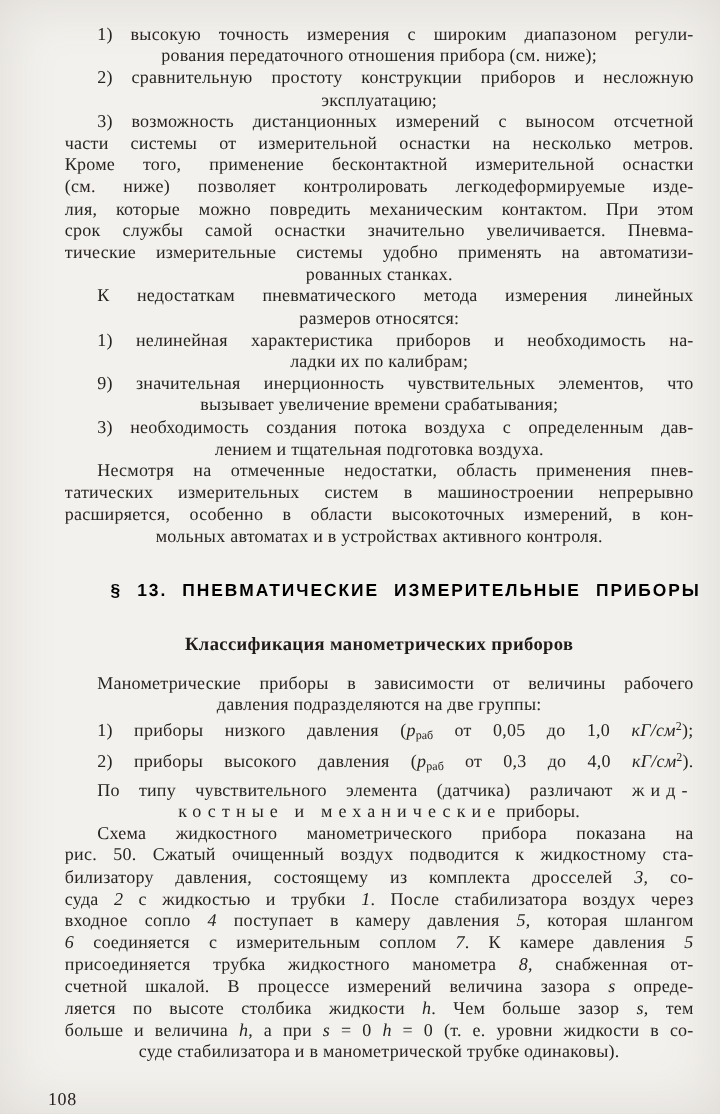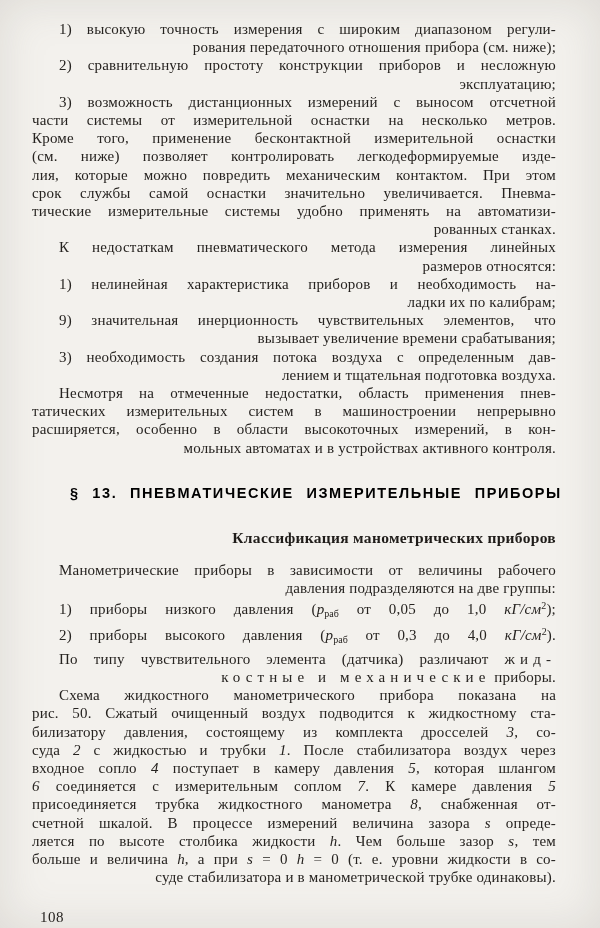--- a/index.html
+++ b/index.html
@@ -11,29 +11,29 @@
   }
   .page {
     position: relative;
     width: 600px; height: 928px;
     background: #f3f1ed;
     box-shadow: inset 0 0 46px rgba(120,115,105,0.18);
     color: #262320;
   }
   .text-col {
     position: absolute;
-    left: 32px; top: 20px;
+    left: 54px; top: 20px;
     width: 524px;
   }
   .line {
     font-size: 15px;
     line-height: 18.2px;
     letter-spacing: 0.2px;
     white-space: normal;
-    text-align: right;
+    text-align: center;
   }
   .line.just {
     text-align: justify;
     text-align-last: justify;
   }
   .line.indent { text-indent: 27px; }
   .it { font-style: italic; }
   .sb { font-size: 10px; vertical-align: -3px; letter-spacing: 0; }
   .sp2 { font-size: 10px; vertical-align: 5px; }
   .ltr { letter-spacing: 0.34em; }
@@ -48,21 +48,21 @@
     text-align: center;
     transform: translateX(22px);
     color: #000000;
   }
   .sub-heading {
     margin-top: 25px;
     font-weight: bold;
     font-size: 15.5px;
     line-height: 20px;
     letter-spacing: 0.3px;
-    text-align: right;
+    text-align: center;
     color: #1f1c19;
   }
   .body-block-bottom { margin-top: 13px; }
   .page-number {
     position: absolute;
     left: 40px; top: 909px;
     font-size: 15px;
     letter-spacing: 0.5px;
   }
 </style>

